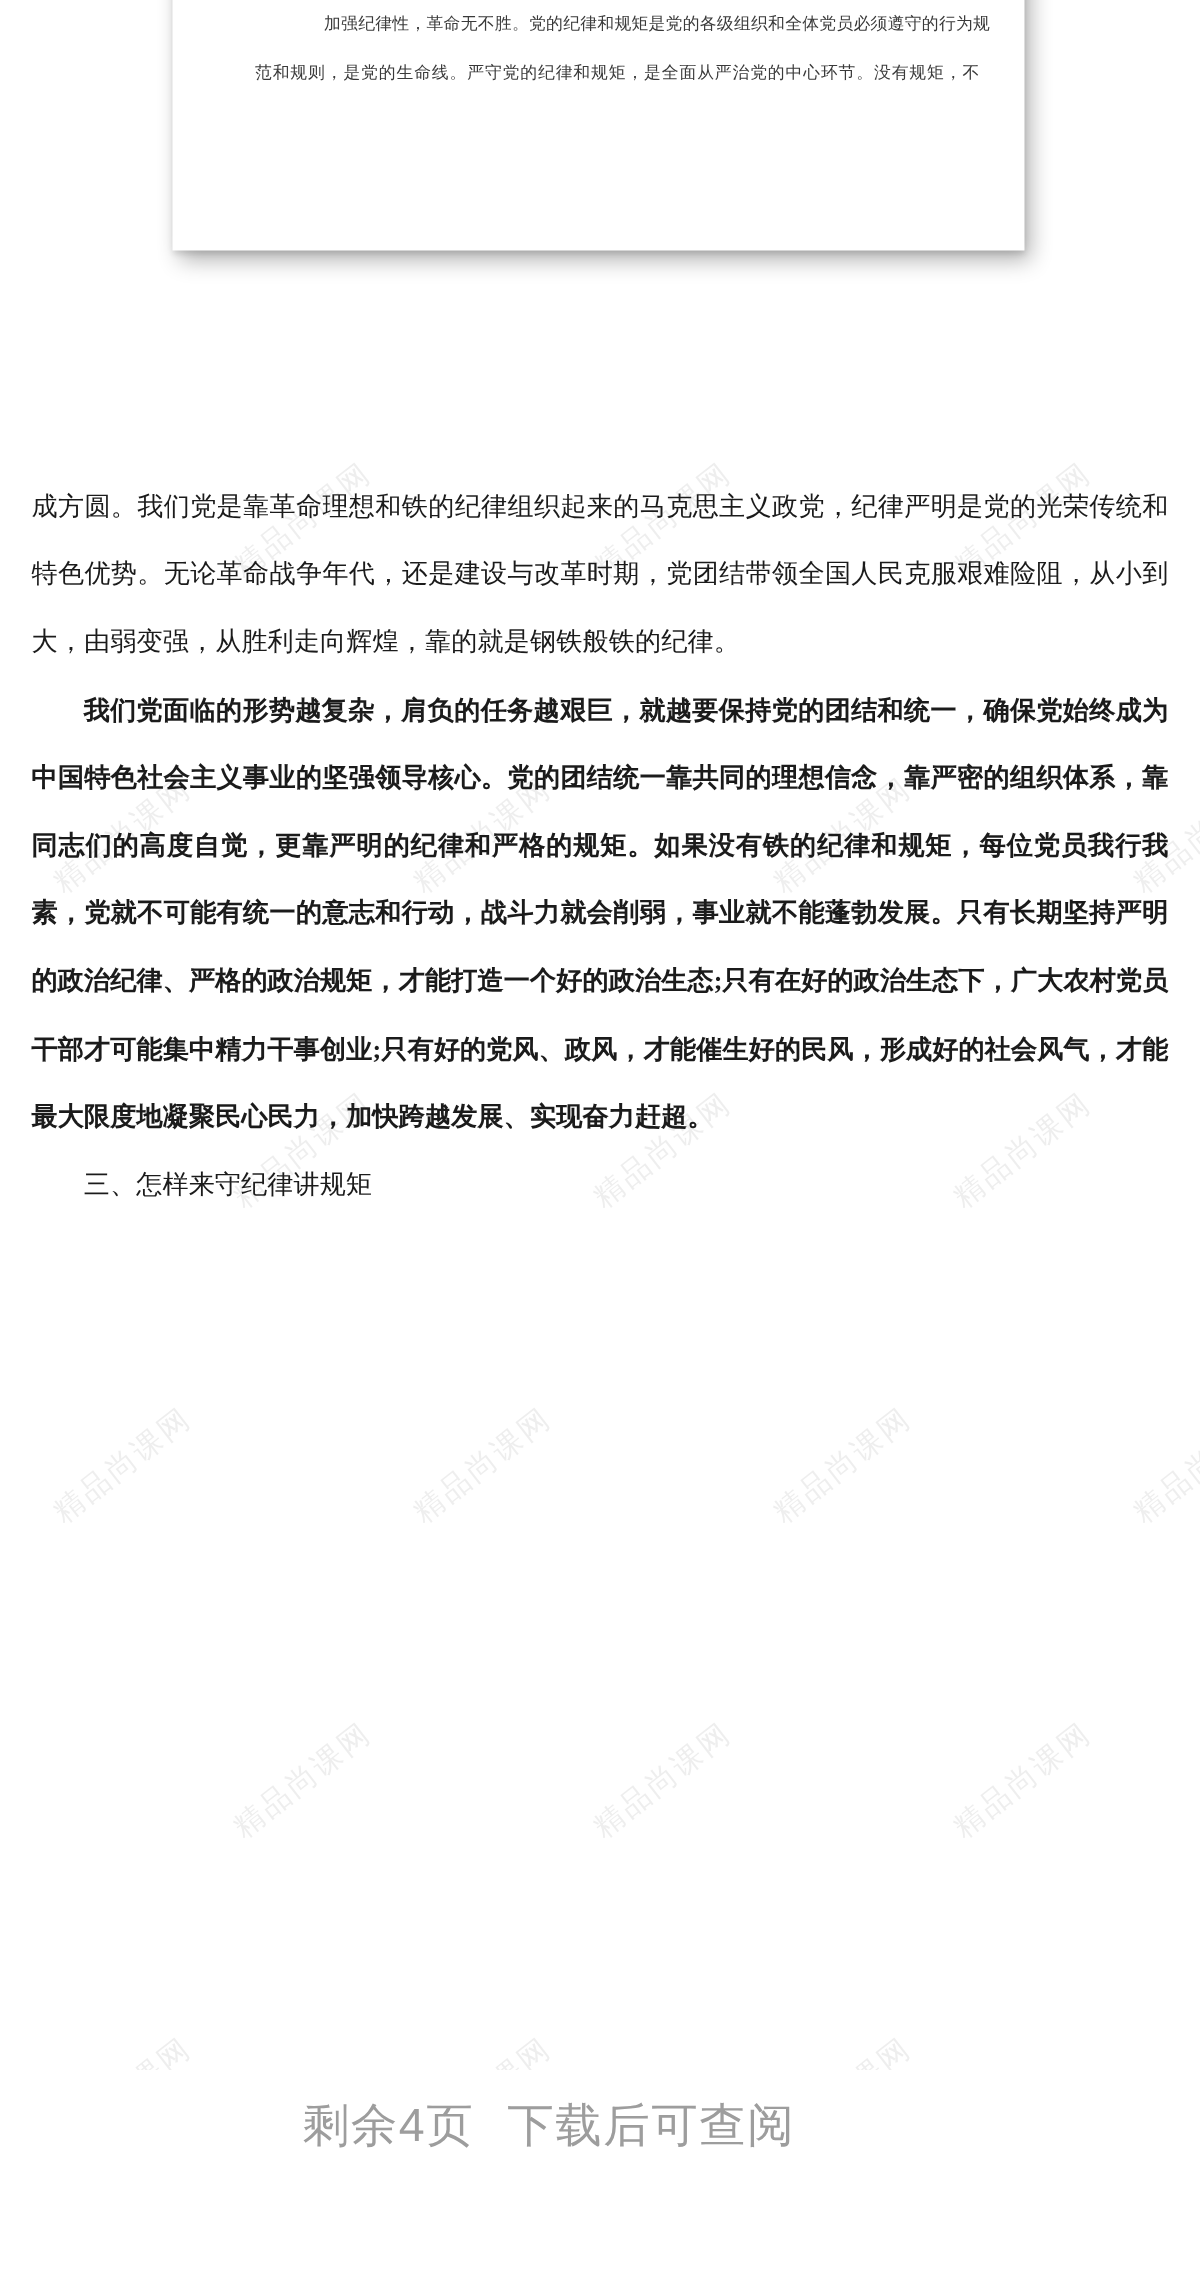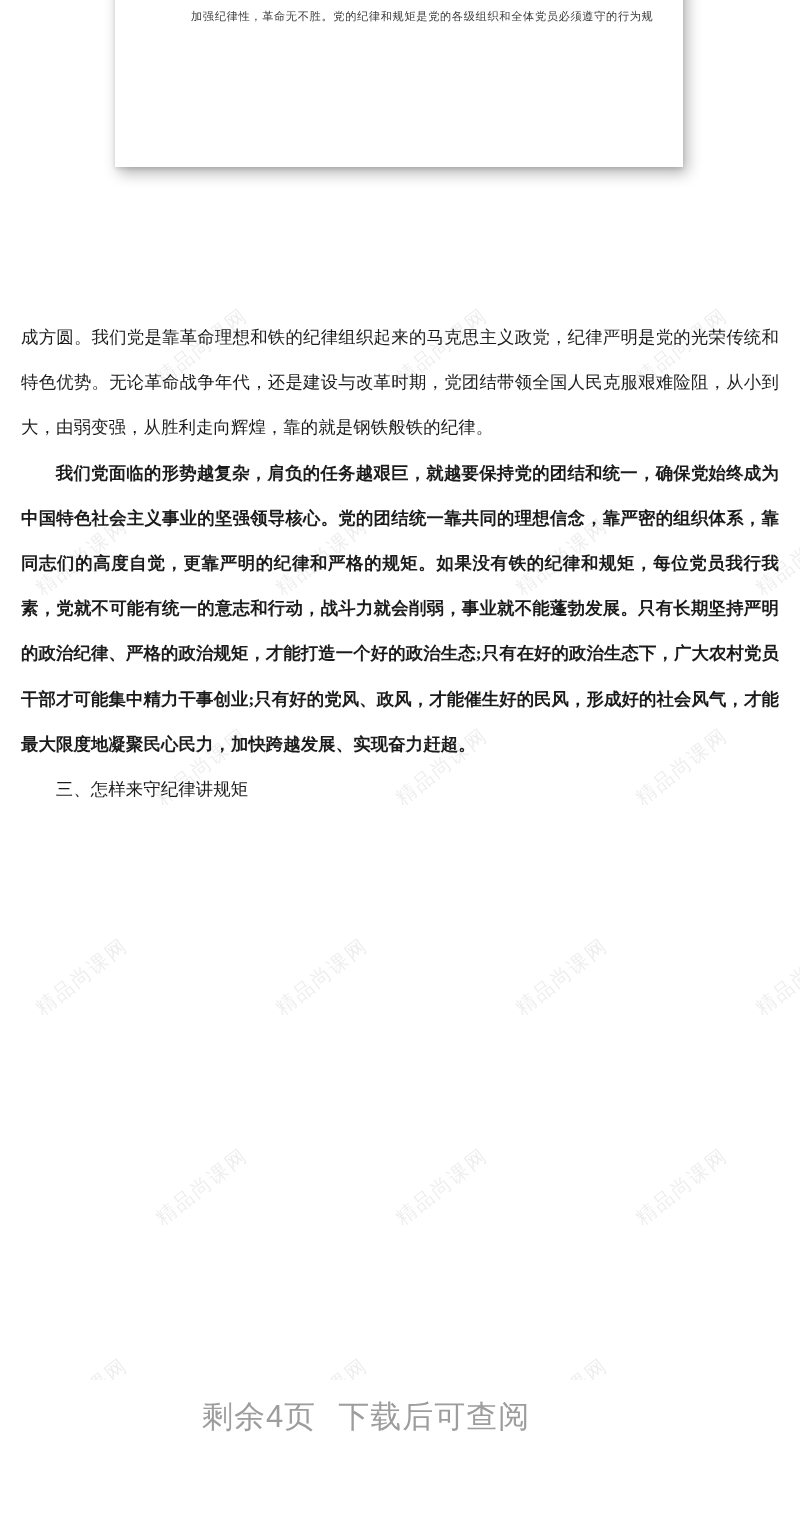--- a/index.html
+++ b/index.html
@@ -63,20 +63,21 @@
   }
   .card-line {
     font-size: 11.2px;
     line-height: 33px;
     color: #3a3a3a;
     text-align: justify;
     text-align-last: justify;
     letter-spacing: 0.2px;
     white-space: nowrap;
     font-family: "Liberation Serif", "DejaVu Serif", serif;
+    margin-left: 25px;
   }
   .card-line.first {
     text-indent: 0;
     padding-left: 46px;
   }
 
   
   #doc-body {
     position: absolute;
     left: 21px;
@@ -122,20 +123,21 @@
     display: inline-block;
     width: 22px;
   }
 </style>
 </head>
 <body>
 
 <div id="preview-card">
   <div id="preview-card-inner">
     <div class="card-line first">加强纪律性，革命无不胜。党的纪律和规矩是党的各级组织和全体党员必须遵守的行为规</div>
+    <div class="card-line">范和规则，是党的生命线。严守党的纪律和规矩，是全面从严治党的中心环节。没有规矩，不</div>
   </div>
 </div>
 
 <div id="watermark-layer">
     <span class="wm" style="left: 150px; top: 170px;">精品尚课网</span>
     <span class="wm" style="left: 390px; top: 170px;">精品尚课网</span>
     <span class="wm" style="left: 630px; top: 170px;">精品尚课网</span>
     <span class="wm" style="left: 30px; top: 380px;">精品尚课网</span>
     <span class="wm" style="left: 270px; top: 380px;">精品尚课网</span>
     <span class="wm" style="left: 510px; top: 380px;">精品尚课网</span>

